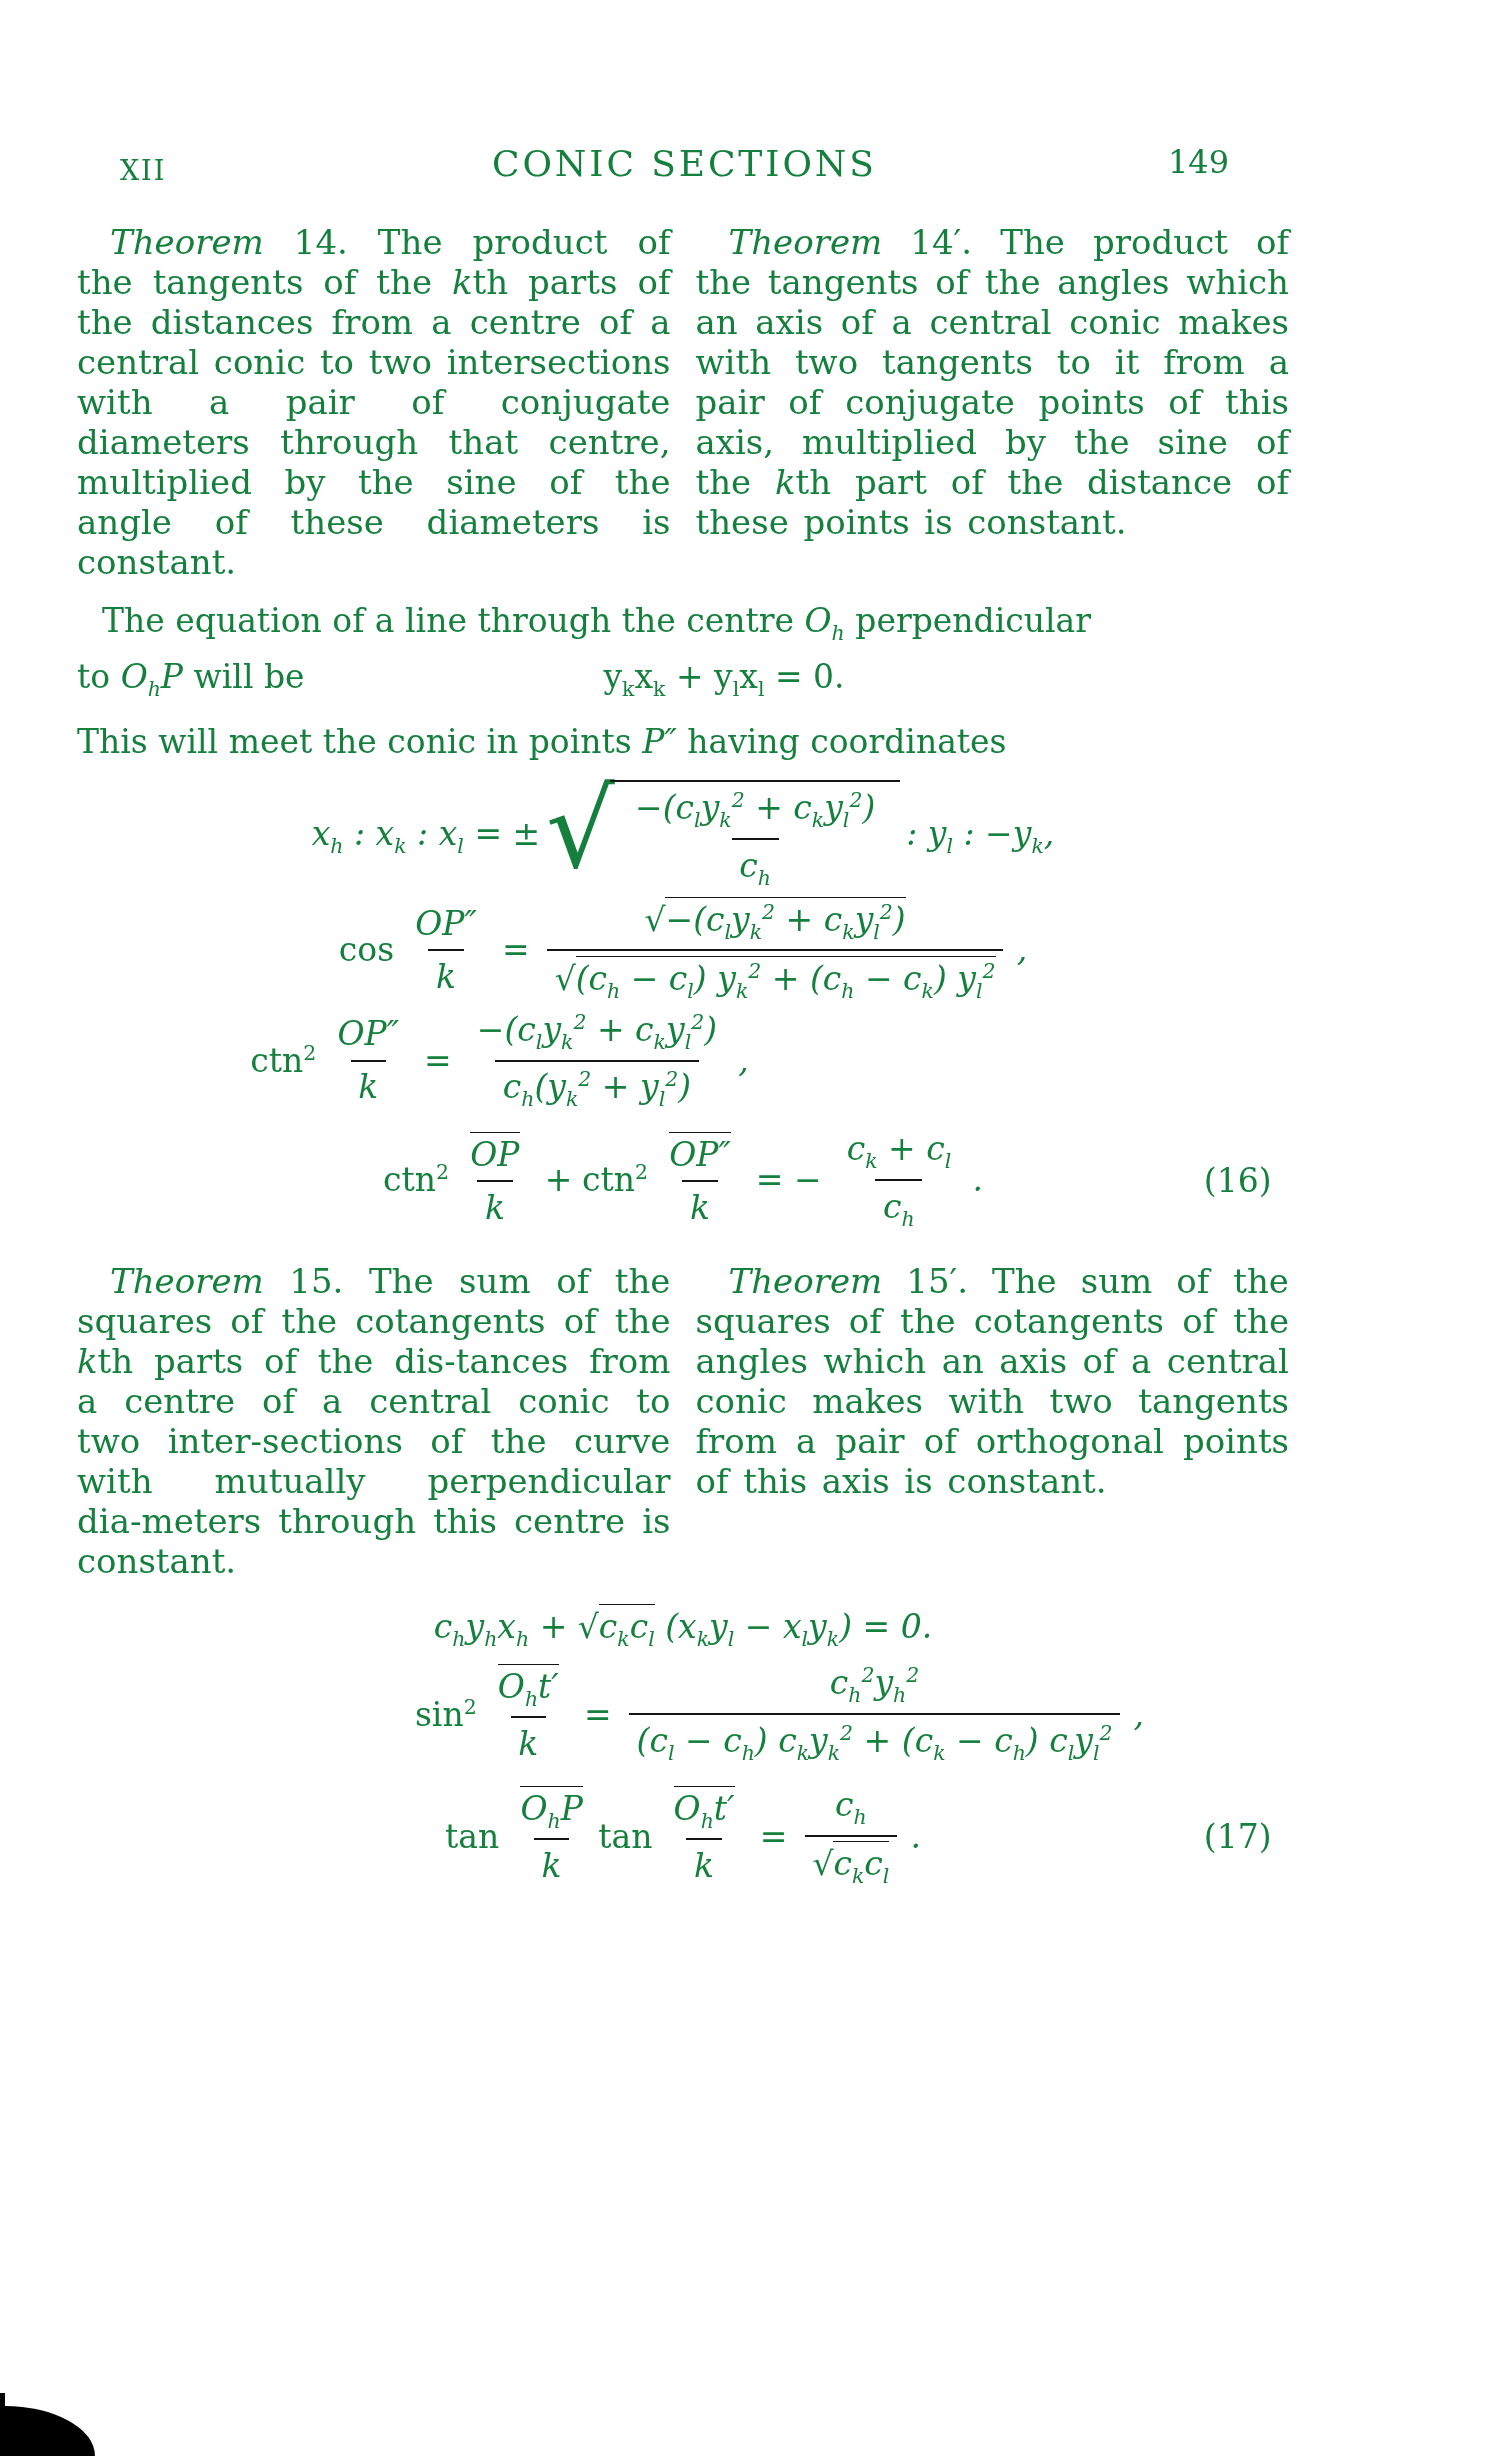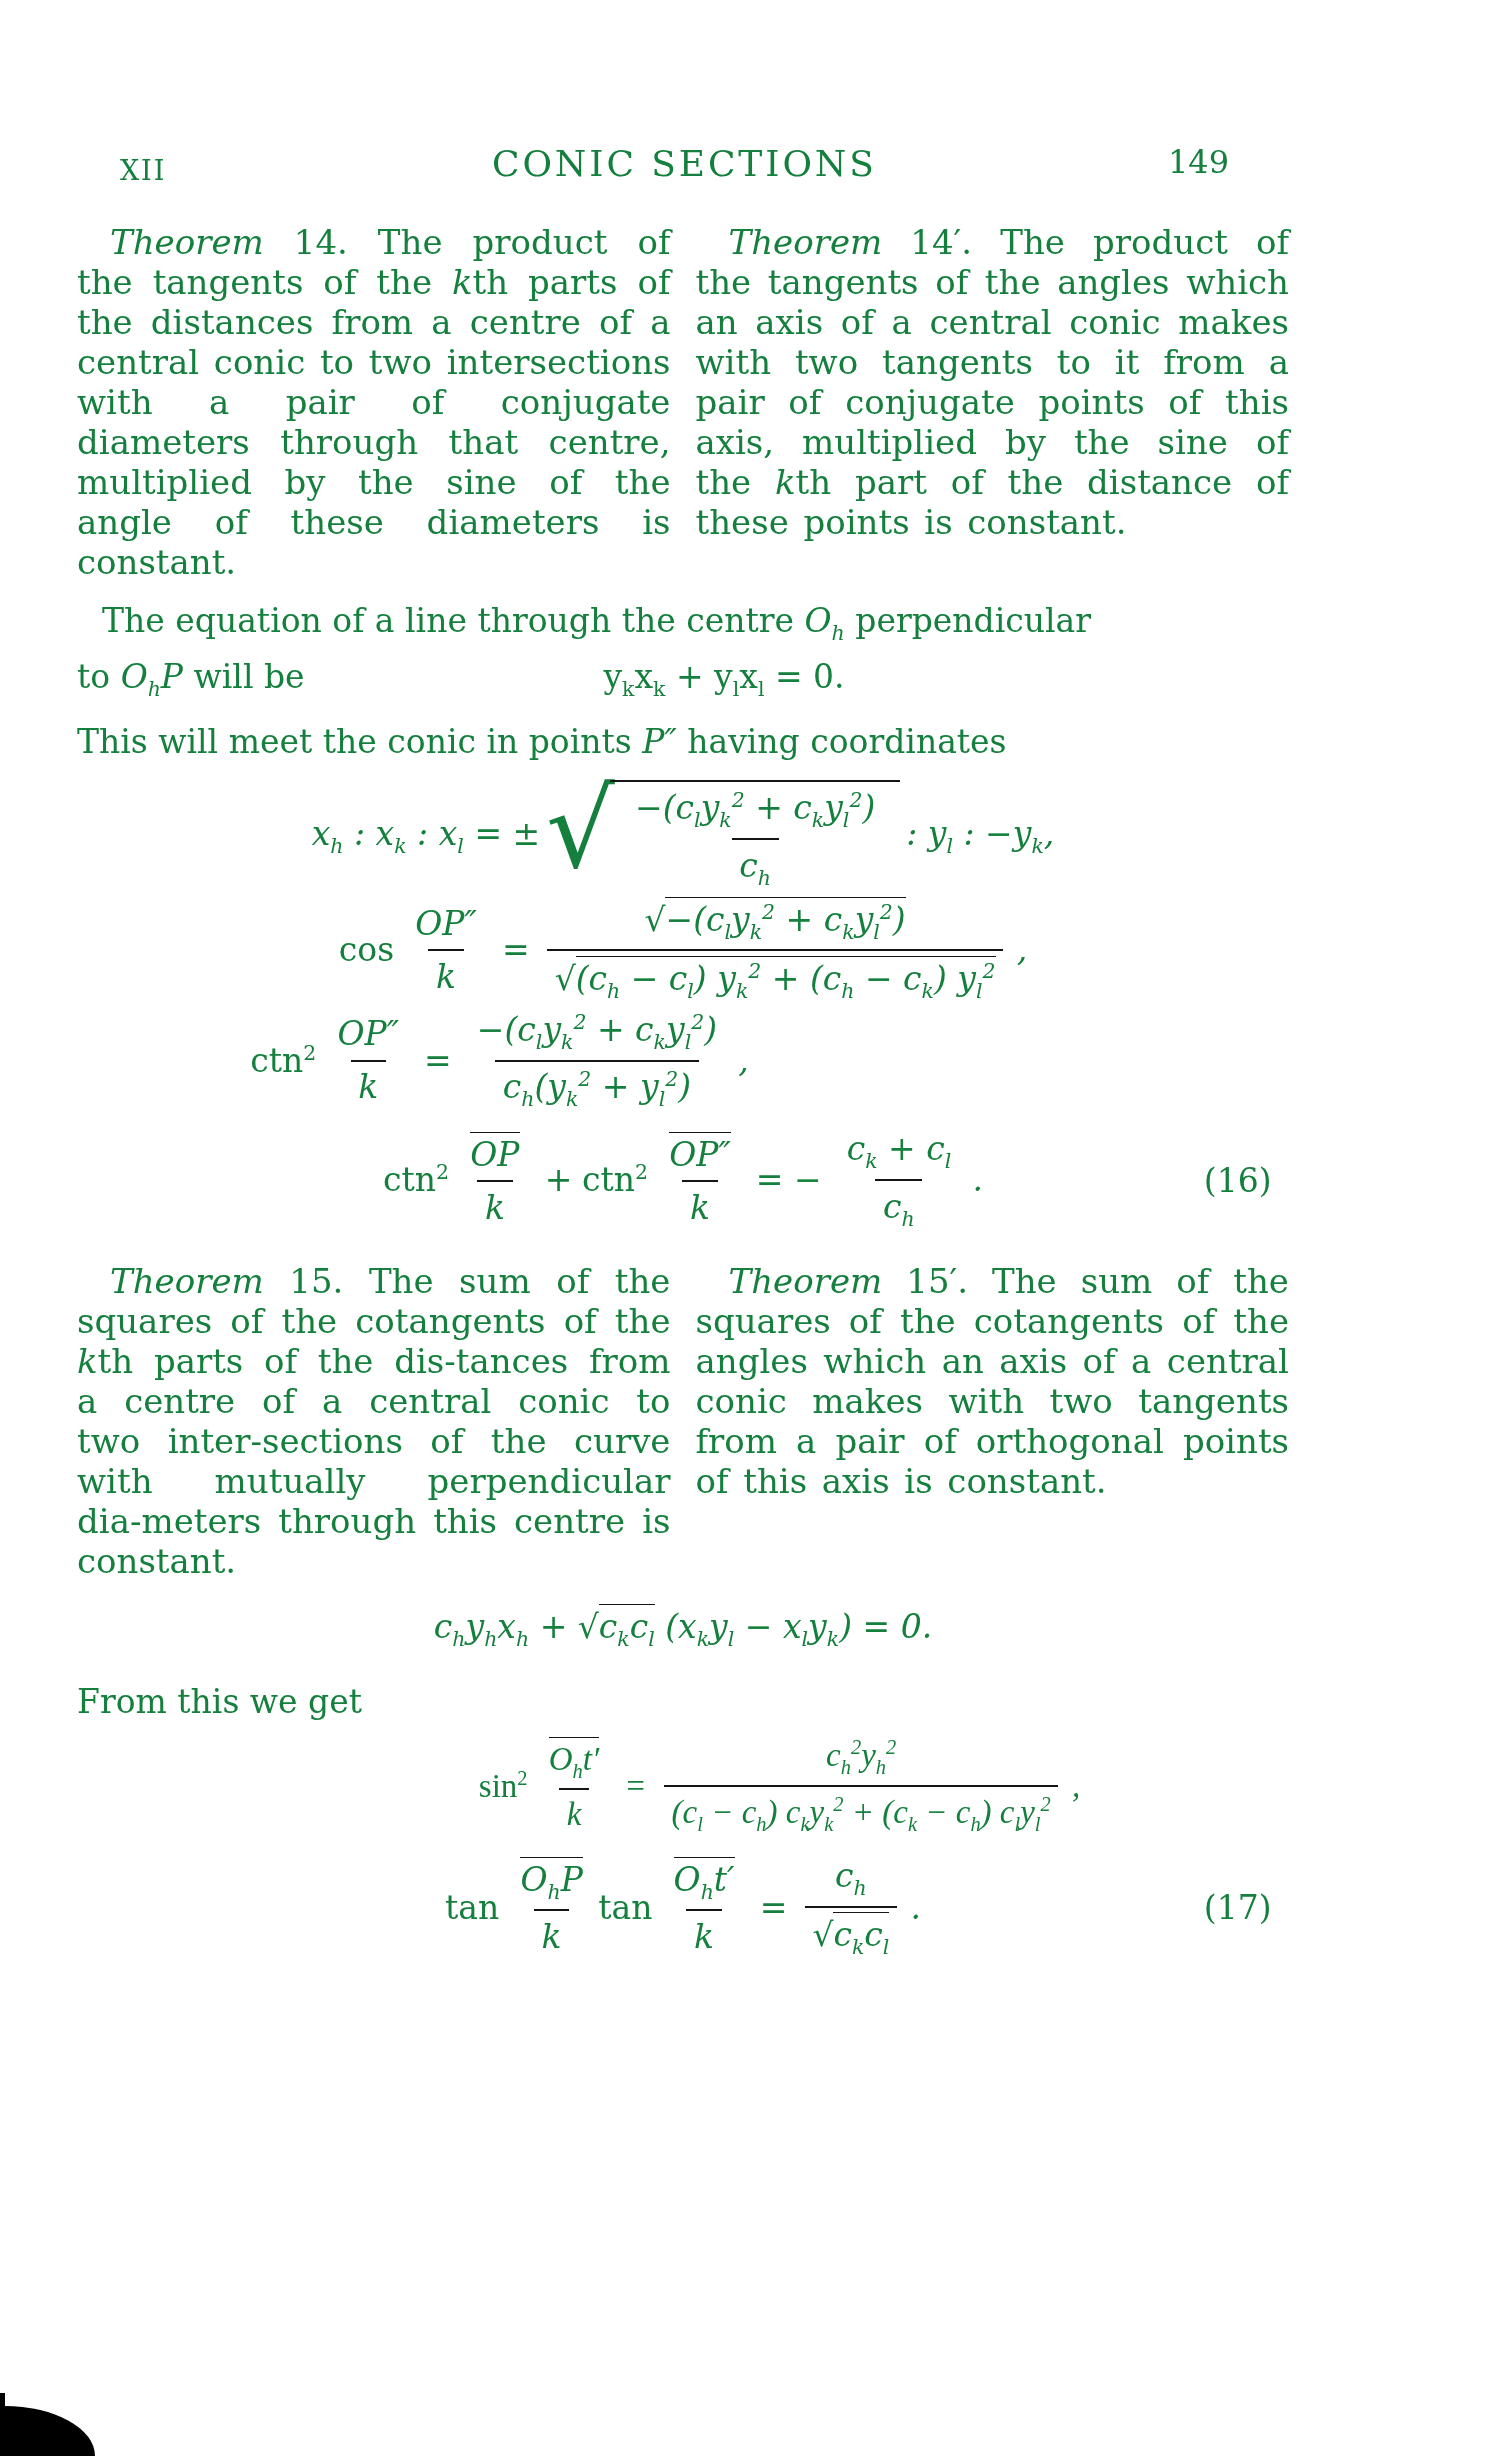--- a/index.html
+++ b/index.html
@@ -157,26 +157,23 @@
   <div class="cols mt30">
     <p class="col"><i>Theorem</i> 15.  The sum of the squares of the cotangents of the <i>k</i>th parts of the dis‑tances from a centre of a central conic to two inter‑sections of the curve with mutually perpendicular dia‑meters through this centre is constant.</p>
     <p class="col"><i>Theorem</i> 15′.  The sum of the squares of the cotangents of the angles which an axis of a central conic makes with two tangents from a pair of orthogonal points of this axis is constant.</p>
   </div>
 
 
   <div class="eqrow simple mt24">
     <span>c<sub>h</sub>y<sub>h</sub>x<sub>h</sub> + √<span class="ovl">c<sub>k</sub>c<sub>l</sub></span> (x<sub>k</sub>y<sub>l</sub> − x<sub>l</sub>y<sub>k</sub>) = 0.</span>
   </div>
 
-  <div class="para mt30">
-    <p class="pline">From this we get</p>
-  </div>
 
   <div class="eqrow mt12">
-    <span class="shift-right" style="display:inline-flex;align-items:center;font-family:Liberation Serif, serif;">
+    <span class="shift-right" style="display:inline-flex;align-items:center;">
       <span class="fn">sin<sup>2</sup></span>
       <span class="frac">
         <span class="num"><span class="ovl">O<sub>h</sub>t′</span></span>
         <span class="den">k</span>
       </span>
       <span class="rel">=</span>
       <span class="frac">
         <span class="num">c<sub>h</sub><sup>2</sup>y<sub>h</sub><sup>2</sup></span>
         <span class="den">(c<sub>l</sub> − c<sub>h</sub>) c<sub>k</sub>y<sub>k</sub><sup>2</sup> + (c<sub>k</sub> − c<sub>h</sub>) c<sub>l</sub>y<sub>l</sub><sup>2</sup></span>
       </span>

